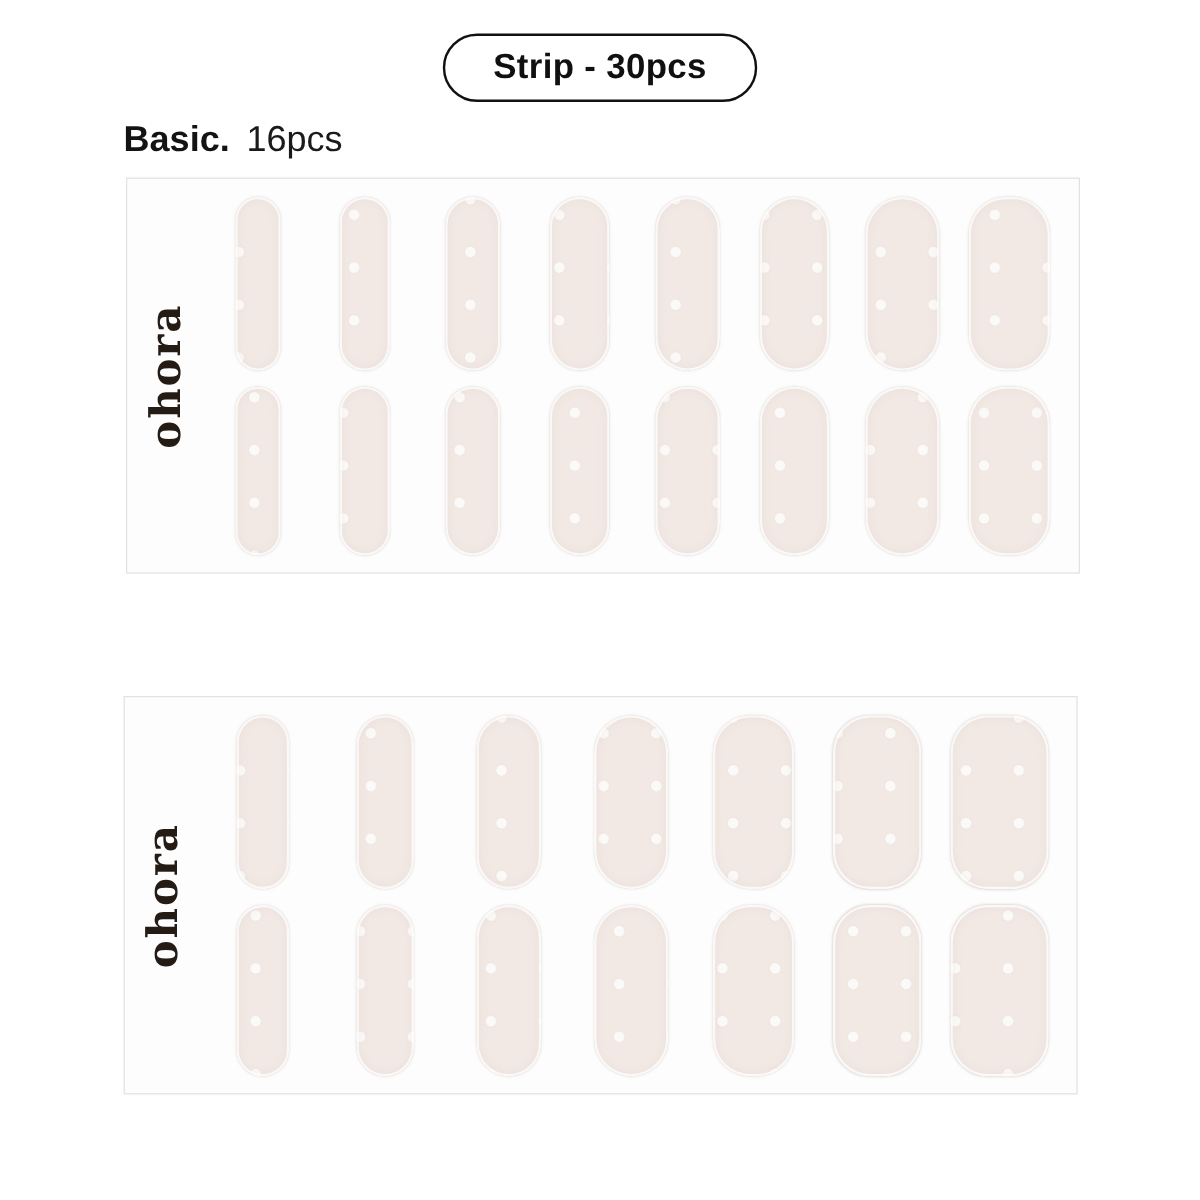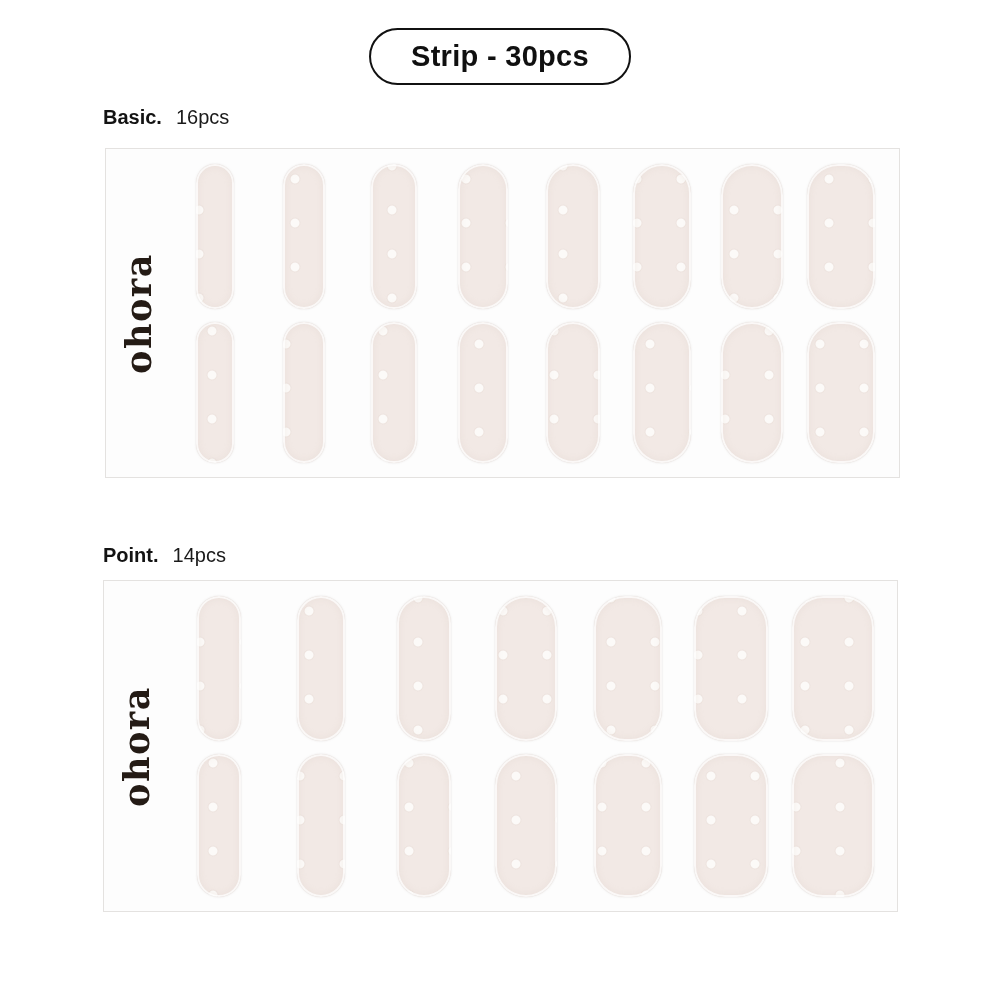--- a/index.html
+++ b/index.html
@@ -35,21 +35,21 @@
   }
   .badge .badge-label{
     font-size:29px;font-weight:700;color:#101010;letter-spacing:.3px;
   }
 
   
   .sheet-label{
     position:absolute;
     display:flex;align-items:baseline;
     color:var(--label-text);
-    font-size:20px;line-height:34px;
+    font-size:30px;line-height:34px;
   }
   .sheet-label .t{font-weight:700;}
   .sheet-label .c{font-weight:400;margin-left:14px;color:#1a1a1a;}
 
   .label-basic{left:103px;top:100px;}
   .label-point{left:103px;top:538px;}
 
   
   .sheet{
     position:absolute;
@@ -159,24 +159,20 @@
           <div class="strip-cell">
             <div class="strip" style="width: 62px; height: 100%; border-radius: 31px; background-position: -7px -2px, 15px 20px;"></div>
           </div>
           <div class="strip-cell">
             <div class="strip" style="width: 68px; height: 100%; border-radius: 31px; background-position: 2px 11px, 24px 33px;"></div>
           </div>
         </div>
       </div>
   </div>
 
-  <div class="sheet-label label-point">
-    <span class="t">Point.</span>
-    <span class="c">14pcs</span>
-  </div>
 
   <div class="sheet sheet-point">
     <div class="logo-col">
       <span class="logo-text">ohora</span>
     </div>
     <div class="strips">
         <div class="strip-row" style="height: 145px;">
           <div class="strip-cell">
             <div class="strip" style="width: 44px; height: 100%; border-radius: 22px; background-position: -8px -9px, 14px 13px;"></div>
           </div>

